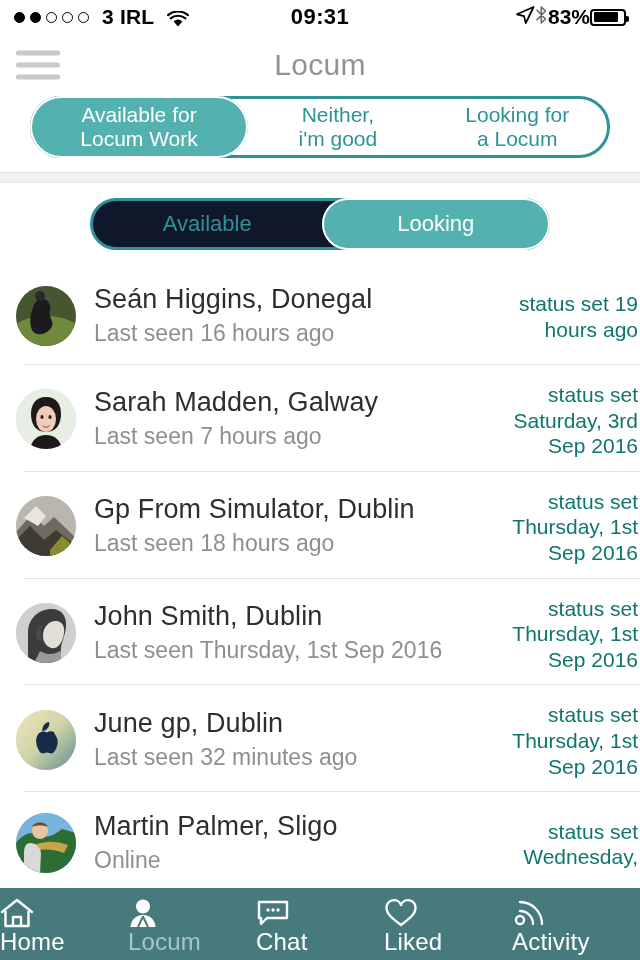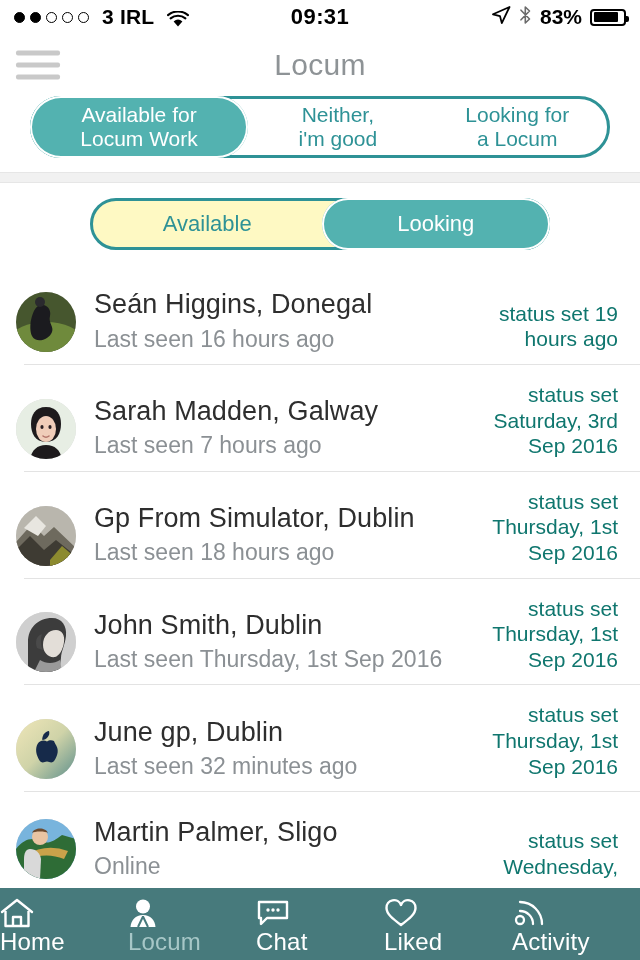--- a/index.html
+++ b/index.html
@@ -23,21 +23,21 @@
   .dots { display:flex; align-items:center; gap:5px; }
   .dot { width:11px; height:11px; border-radius:50%; border:1.6px solid #000; }
   .dot.filled { background:#000; }
   .carrier { font-size:21px; font-weight:bold; letter-spacing:.2px; }
   .wifi { width:22px; height:17px; position:relative; display:inline-block; }
   .sb-center {
     position:absolute; left:0; right:0; text-align:center;
     font-size:22px; font-weight:bold; letter-spacing:.4px;
   }
   .sb-right {
-    margin-left:auto; display:flex; align-items:center; gap:8px;
+    margin-left:auto; display:flex; align-items:center; 
     position:relative; z-index:2;
   }
   .pct { font-size:21px; font-weight:bold; }
   .battery {
     width:36px; height:17px; border:2px solid #000; border-radius:4px;
     position:relative; padding:1.5px;
   }
   .battery::after{
     content:""; position:absolute; right:-5px; top:5px;
     width:3px; height:6px; background:#000; border-radius:0 2px 2px 0;
@@ -87,39 +87,39 @@
     box-shadow:0 0 0 2px #ffffff inset;
   }
 
   .band { height:11px; background:#f1f1f1; border-top:1px solid #e6e6e6; border-bottom:1px solid #e6e6e6;}
 
   
   .toggle-wrap { padding:15px 0 14px 0; background:#fff; display:flex; justify-content:center; }
   .seg2 {
     width:460px; height:52px;
     border:3px solid #2e9296; border-radius:26px;
-    display:flex; align-items:center; background:#fef9c3;
+    display:flex; align-items:center; background:#0f172a;
     overflow:visible;
   }
   .seg2 .seg {
     flex:1; height:100%;
     display:flex; align-items:center; justify-content:center;
     font-size:22px; color:#2e9296; cursor:pointer; border-radius:26px;
   }
   .seg2 .seg.active {
     background:#53b2b0; color:#fff;
     height:calc(100% + 6px); margin:-3px -3px -3px 0;
     box-shadow:0 0 0 2px #fff inset;
   }
 
   
   .list { width:100%; }
   .row {
-    display:flex; align-items:flex-end;
-    padding:12px 22px 12px 16px;
+    display:flex; align-items:center;
+    padding:12px 2px 12px 16px;
     position:relative; min-height:100px;
     cursor:pointer;
   }
   .row + .row::before {
     content:""; position:absolute; left:24px; right:0; top:0;
     height:1px; background:#e3e3e3;
   }
   .avatar {
     width:60px; height:60px; border-radius:50%;
     flex:0 0 60px; margin-top:4px;

